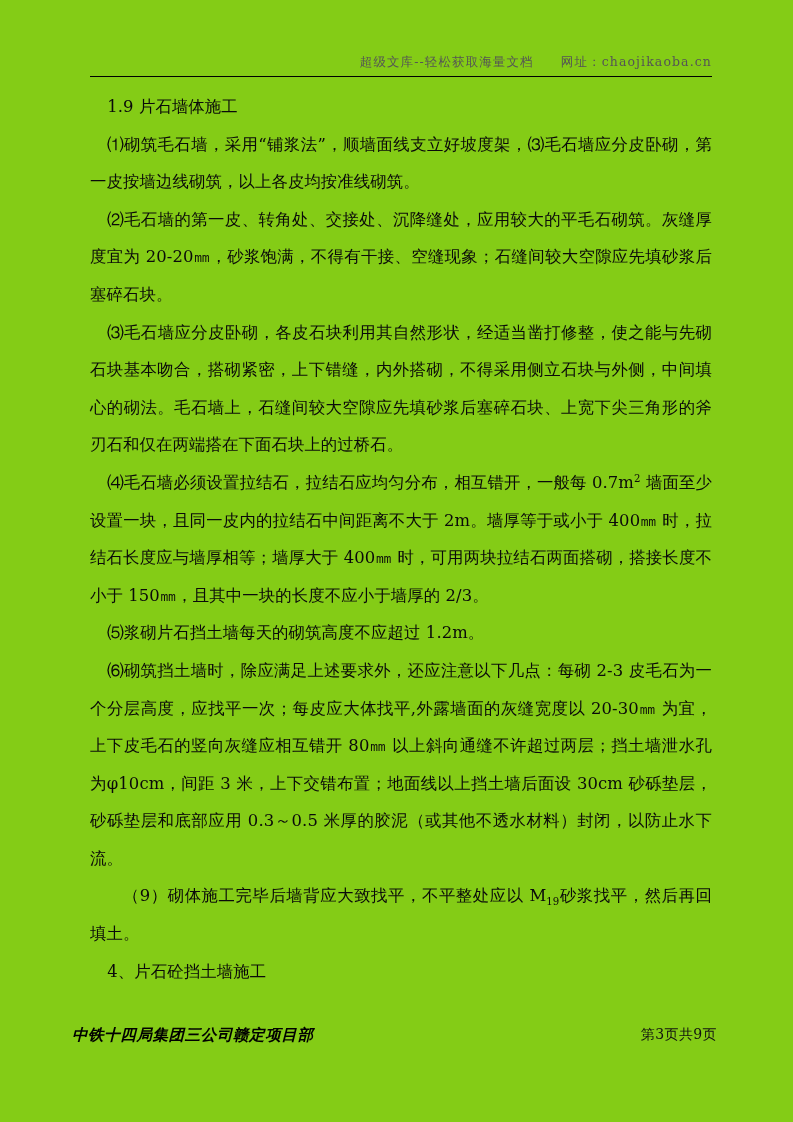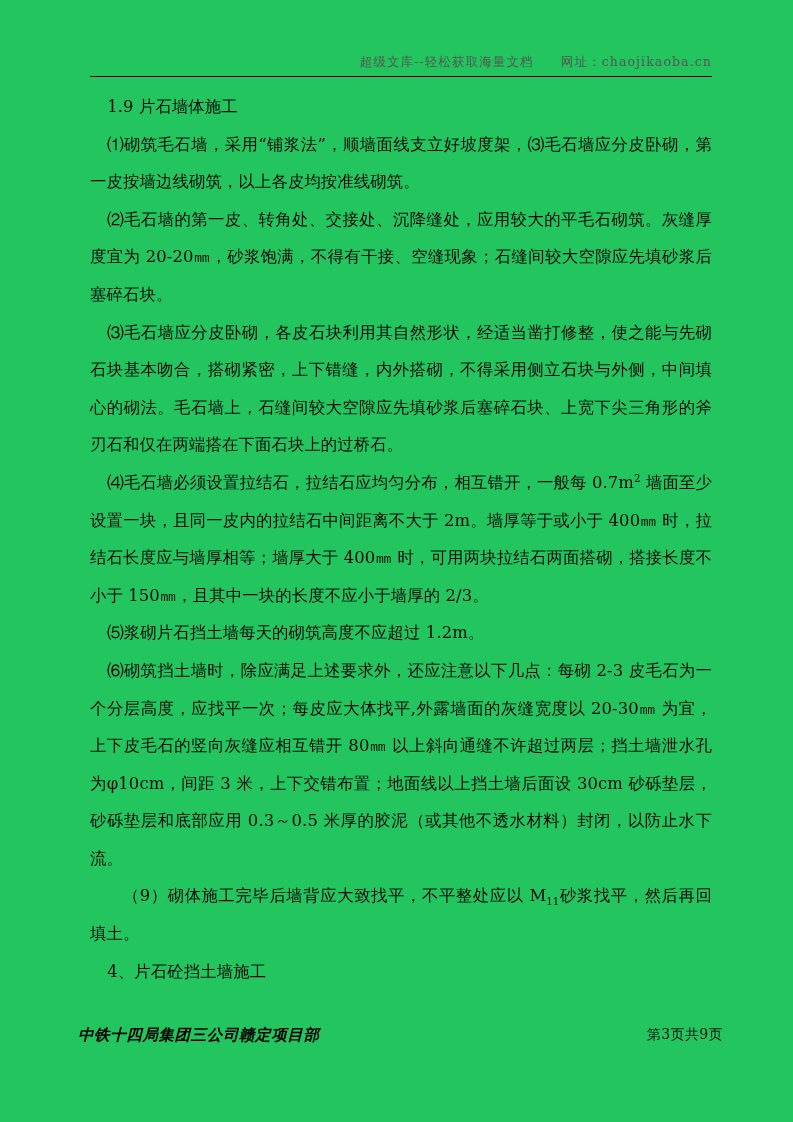--- a/index.html
+++ b/index.html
@@ -9,21 +9,21 @@
     background: #ffffff;
   }
   body {
     font-family: "DejaVu Serif", "Liberation Serif", serif;
     color: #000000;
   }
   .page {
     position: relative;
     width: 793px;
     height: 1122px;
-    background: #22c55e;
+    background: #84cc16;
     overflow: hidden;
     box-sizing: border-box;
   }
 
   
   .header {
     position: absolute;
     left: 90px;
     top: 52px;
     width: 622px;
@@ -69,21 +69,21 @@
   }
   p.indent2 { text-indent: 2em; }
   p.indent1 { text-indent: 1.05em; }
 
   sup.sup { font-size: 0.62em; vertical-align: super; line-height: 0; }
   sub.sub { font-size: 0.62em; vertical-align: sub;  line-height: 0; }
 
   
   .footer {
     position: absolute;
-    left: 78px;
+    left: 72px;
     top: 1020px;
     width: 645px;
     height: 30px;
     display: flex;
     align-items: center;
     justify-content: space-between;
   }
   .footer-left {
     font-family: "DejaVu Serif", "Liberation Serif", serif;
     font-size: 15.5px;
@@ -113,21 +113,21 @@
 
   <div class="body-area">
     <p class="para indent1">1.9 片石墙体施工</p>
     <div id="paragraph-host">
         <p class="para indent1">⑴砌筑毛石墙，采用“铺浆法”，顺墙面线支立好坡度架，⑶毛石墙应分皮卧砌，第一皮按墙边线砌筑，以上各皮均按准线砌筑。</p>
         <p class="para indent1">⑵毛石墙的第一皮、转角处、交接处、沉降缝处，应用较大的平毛石砌筑。灰缝厚度宜为 20-20㎜，砂浆饱满，不得有干接、空缝现象；石缝间较大空隙应先填砂浆后塞碎石块。</p>
         <p class="para indent1">⑶毛石墙应分皮卧砌，各皮石块利用其自然形状，经适当凿打修整，使之能与先砌石块基本吻合，搭砌紧密，上下错缝，内外搭砌，不得采用侧立石块与外侧，中间填心的砌法。毛石墙上，石缝间较大空隙应先填砂浆后塞碎石块、上宽下尖三角形的斧刃石和仅在两端搭在下面石块上的过桥石。</p>
         <p class="para indent1">⑷毛石墙必须设置拉结石，拉结石应均匀分布，相互错开，一般每 0.7m<sup class="sup">2</sup> 墙面至少设置一块，且同一皮内的拉结石中间距离不大于 2m。墙厚等于或小于 400㎜ 时，拉结石长度应与墙厚相等；墙厚大于 400㎜ 时，可用两块拉结石两面搭砌，搭接长度不小于 150㎜，且其中一块的长度不应小于墙厚的 2/3。</p>
         <p class="para indent1">⑸浆砌片石挡土墙每天的砌筑高度不应超过 1.2m。</p>
         <p class="para indent1">⑹砌筑挡土墙时，除应满足上述要求外，还应注意以下几点：每砌 2-3 皮毛石为一个分层高度，应找平一次；每皮应大体找平,外露墙面的灰缝宽度以 20-30㎜ 为宜，上下皮毛石的竖向灰缝应相互错开 80㎜ 以上斜向通缝不许超过两层；挡土墙泄水孔为φ10cm，间距 3 米，上下交错布置；地面线以上挡土墙后面设 30cm 砂砾垫层，砂砾垫层和底部应用 0.3～0.5 米厚的胶泥（或其他不透水材料）封闭，以防止水下流。</p>
-        <p class="para indent2">（9）砌体施工完毕后墙背应大致找平，不平整处应以 M<sub class="sub">11</sub>砂浆找平，然后再回填土。</p>
+        <p class="para indent2">（9）砌体施工完毕后墙背应大致找平，不平整处应以 M<sub class="sub">19</sub>砂浆找平，然后再回填土。</p>
         <p class="para indent1">4、片石砼挡土墙施工</p>
       </div>
   </div>
 
   <div class="footer">
     <span class="footer-left">中铁十四局集团三公司赣定项目部</span>
     <span class="footer-right">第3页共9页</span>
   </div>
 
 </div>

